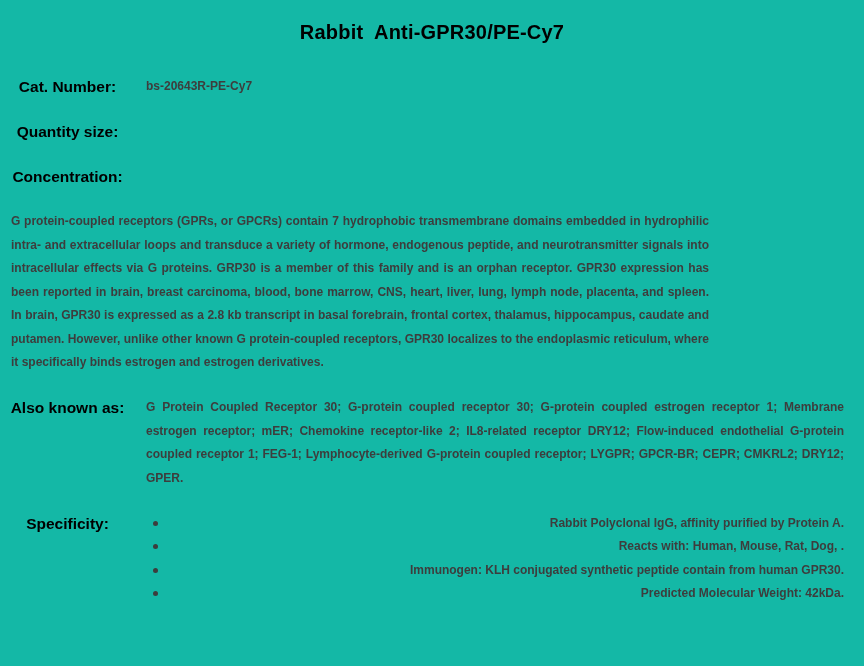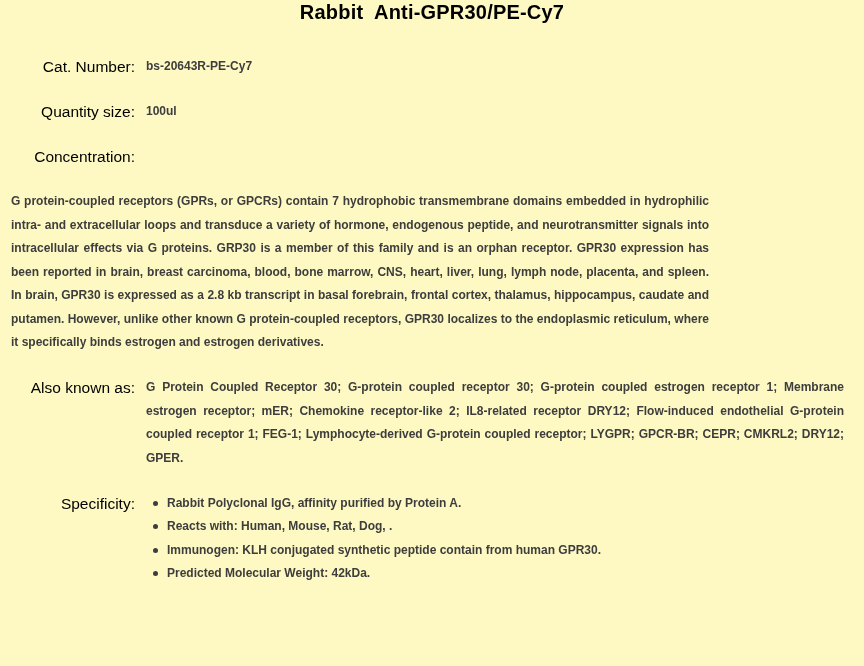--- a/index.html
+++ b/index.html
@@ -4,43 +4,44 @@
 <style>
   * { margin: 0; padding: 0; box-sizing: border-box; }
   html, body {
     background: #ffffff;
     font-family: "Liberation Sans", "DejaVu Sans", sans-serif;
   }
   .page {
     position: relative;
     width: 864px;
     height: 666px;
-    background: #fef9c3;
+    background: #14b8a6;
     overflow: hidden;
+    padding-top: 20px;
   }
   .title {
     text-align: center;
     font-size: 20px;
     font-weight: bold;
     color: #000000;
     letter-spacing: 0.2px;
     white-space: pre-wrap;
     margin-bottom: 31px;
     line-height: 24px;
   }
   .row {
     display: flex;
     align-items: flex-start;
     margin-bottom: 21.5px;
   }
   .label {
     flex: 0 0 135px;
     width: 135px;
-    text-align: right;
-    font-weight: normal;
+    text-align: center;
+    font-weight: bold;
     color: #000000;
     font-size: 15.5px;
     line-height: 23.5px;
     white-space: nowrap;
   }
   .value {
     margin-left: 11px;
     width: 698px;
     color: #3d3d3d;
     font-size: 12px;
@@ -49,20 +50,21 @@
   }
   .value.justify { text-align: justify; }
   .value.preserve { white-space: pre-wrap; }
   ul.bullets {
     list-style: none;
   }
   ul.bullets li {
     position: relative;
     padding-left: 21px;
     line-height: 23.5px;
+    text-align: right;
   }
   ul.bullets li::before {
     content: "";
     position: absolute;
     left: 7px;
     top: 9px;
     width: 5px;
     height: 5px;
     border-radius: 50%;
     background: #3d3d3d;
@@ -75,21 +77,20 @@
 
   <h1 class="title">Rabbit  Anti-GPR30/PE-Cy7</h1>
 
   <div class="row">
     <div class="label">Cat. Number:</div>
     <div class="value preserve">bs-20643R-PE-Cy7</div>
   </div>
 
   <div class="row">
     <div class="label">Quantity size:</div>
-    <div class="value preserve">100ul</div>
   </div>
 
   <div class="row">
     <div class="label">Concentration:</div>
   </div>
 
   <div class="row">
     <div class="value justify">G protein-coupled receptors (GPRs, or GPCRs) contain 7 hydrophobic transmembrane domains embedded in hydrophilic intra- and extracellular loops and transduce a variety of hormone, endogenous peptide, and neurotransmitter signals into intracellular effects via G proteins. GRP30 is a member of this family and is an orphan receptor. GPR30 expression has been reported in brain, breast carcinoma, blood, bone marrow, CNS, heart, liver, lung, lymph node, placenta, and spleen. In brain, GPR30 is expressed as a 2.8 kb transcript in basal forebrain, frontal cortex, thalamus, hippocampus, caudate and putamen. However, unlike other known G protein-coupled receptors, GPR30 localizes to the endoplasmic reticulum, where it specifically binds estrogen and estrogen derivatives.</div>
   </div>
 

